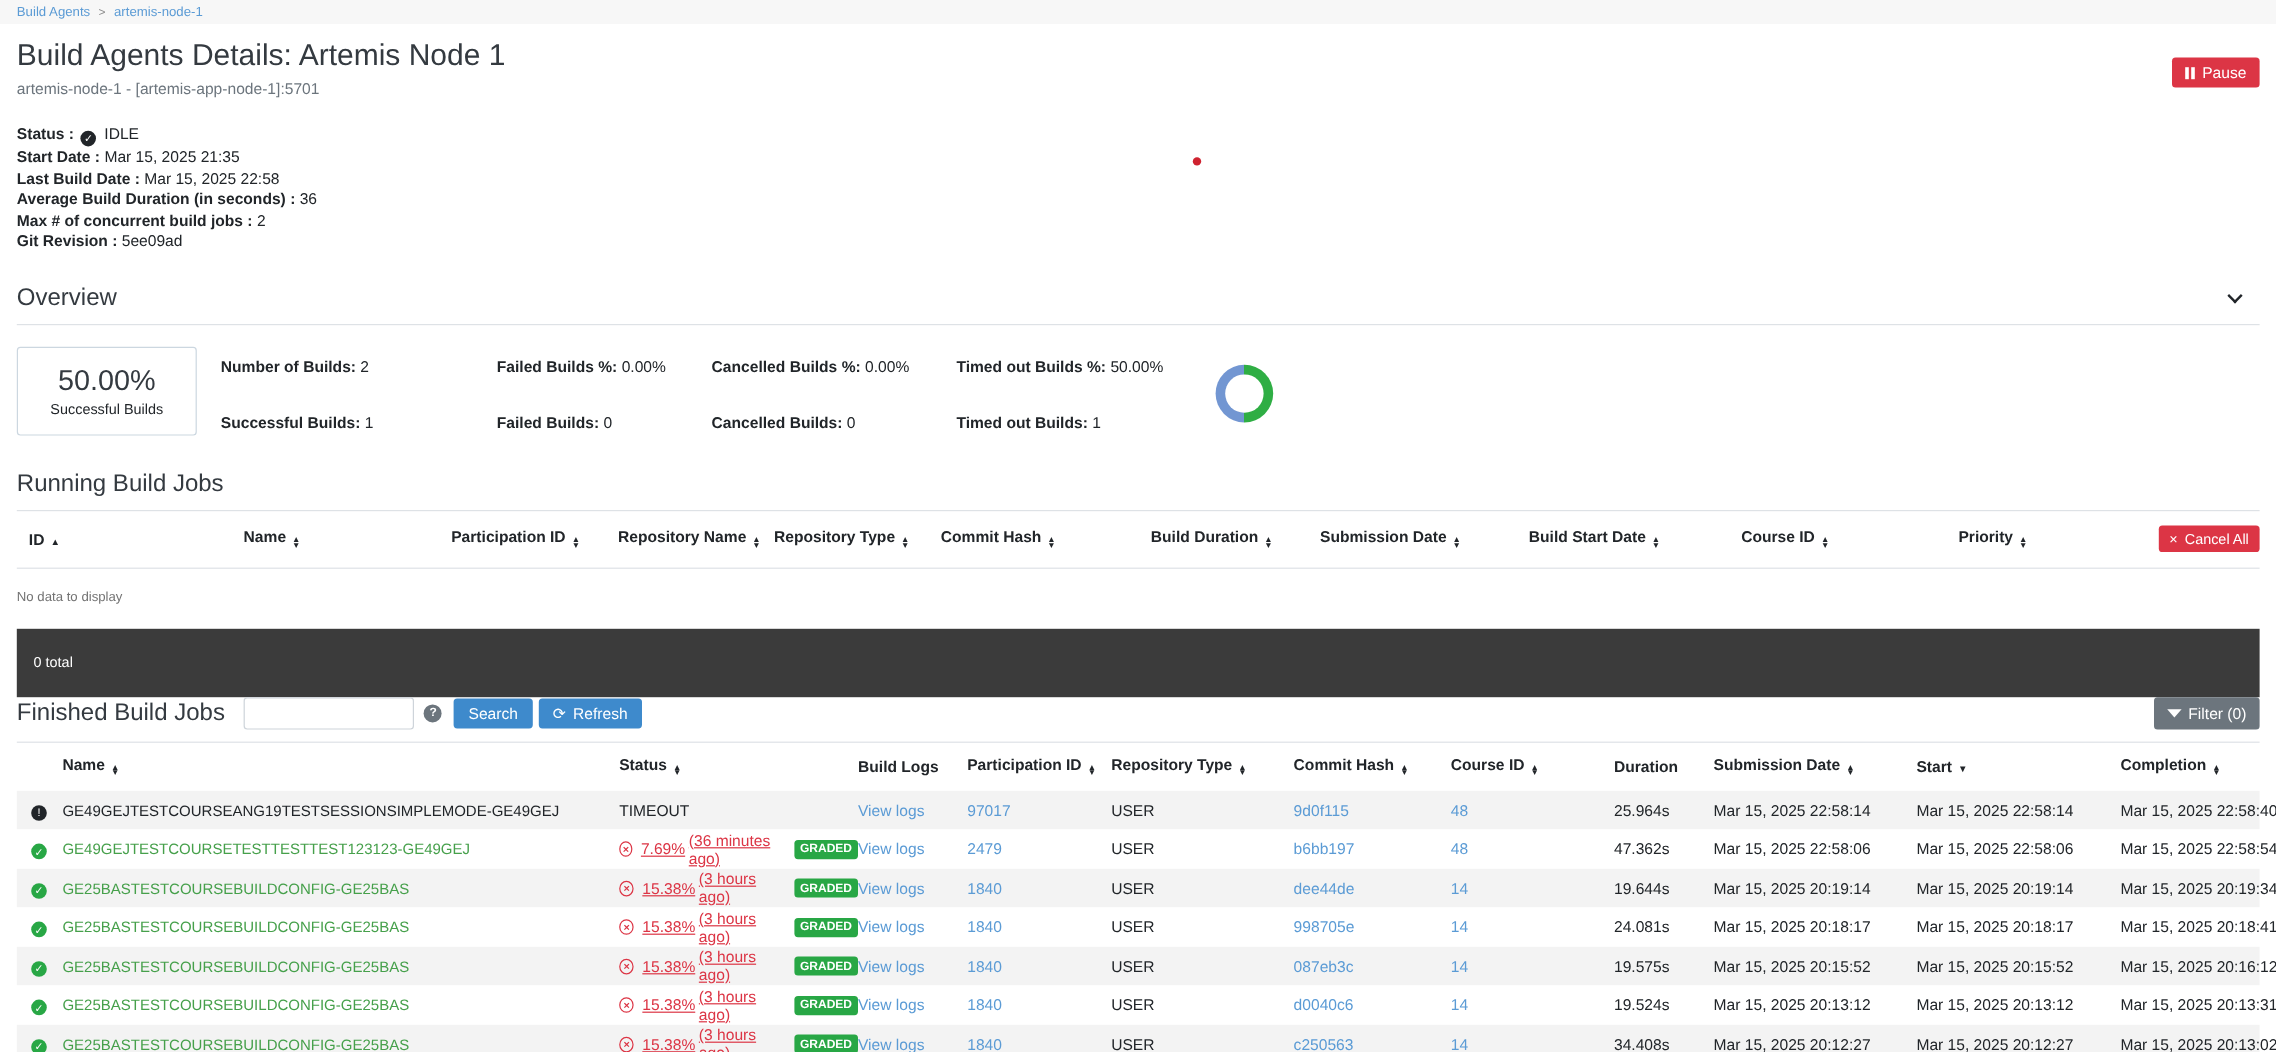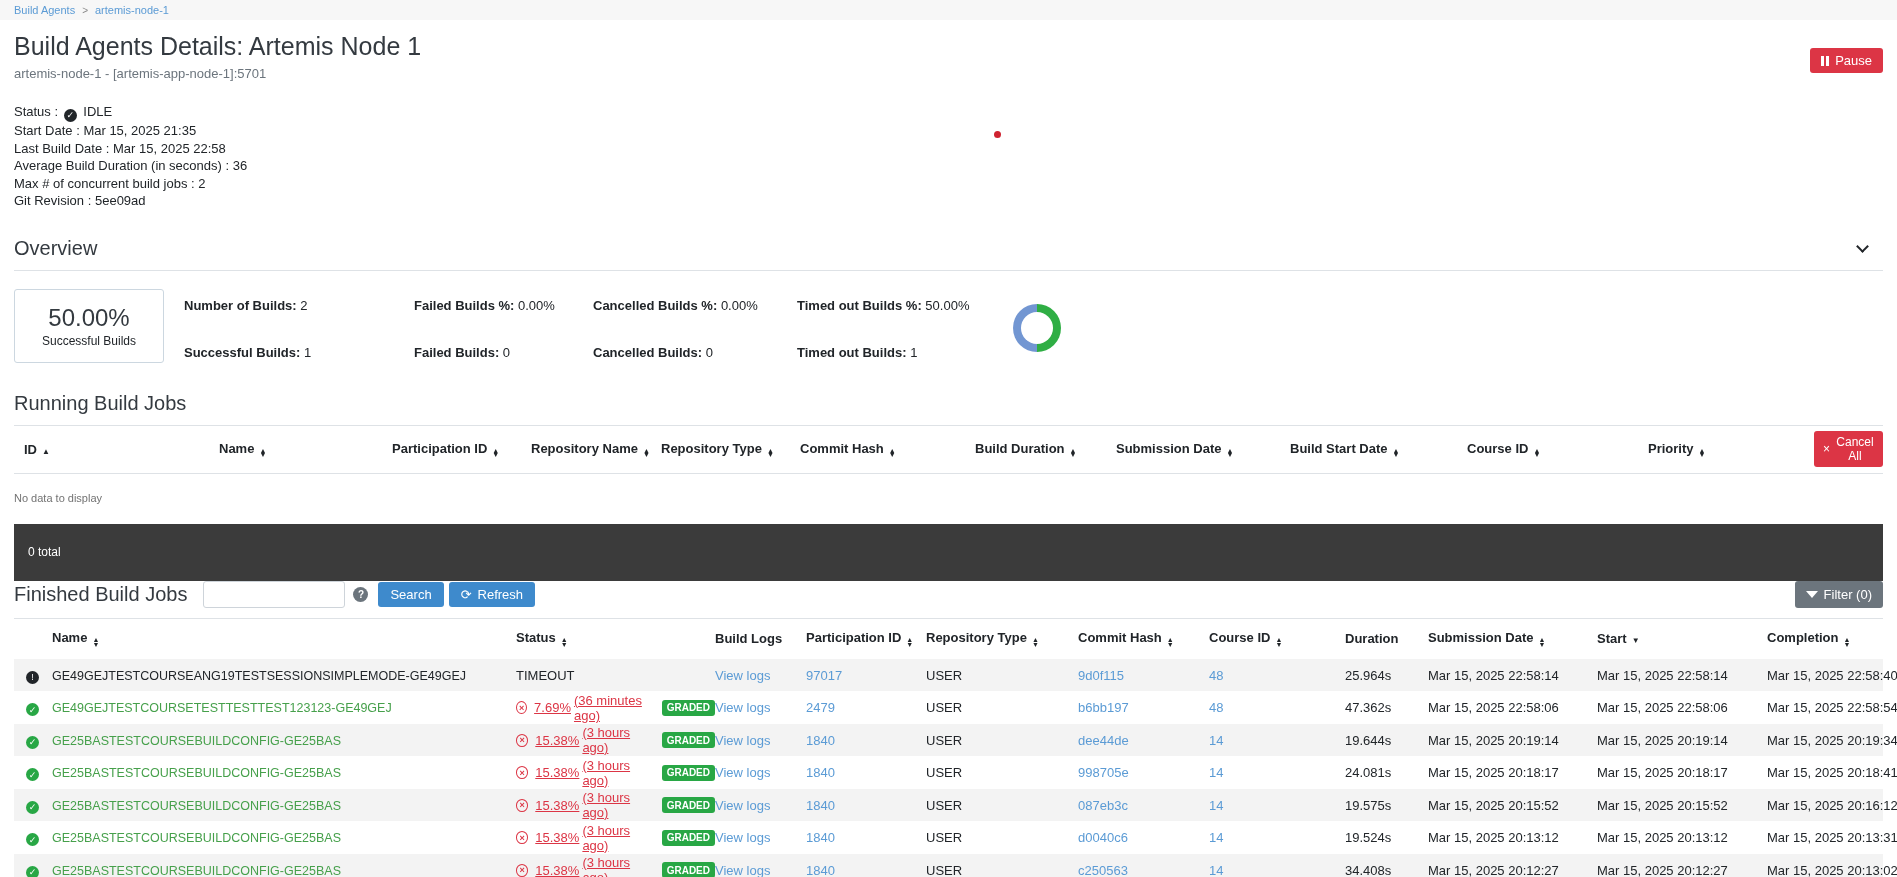--- a/index.html
+++ b/index.html
@@ -25,21 +25,21 @@
   .btn { border:none; border-radius:3px; color:#fff; font-size:13px; font-family:inherit; display:inline-flex; align-items:center; gap:6px; cursor:pointer; }
   .btn-red { background:#dc3545; }
   .btn-blue { background:#3e8acc; }
   .btn-gray { background:#6c757d; }
   .pause-btn { position:absolute; top:16px; right:0; padding:5px 11px; }
   .pause-ic { display:inline-flex; gap:2px; }
   .pause-ic i { width:3px; height:10px; background:#fff; display:block; }
 
   
   .details { margin-top:22px; line-height:17.5px; }
-  .details b { font-weight:400; }
+  .details b { font-weight:700; }
   .circ { display:inline-flex; align-items:center; justify-content:center; width:13px; height:13px; border-radius:50%; color:#fff; font-size:9px; vertical-align:-2px; margin:0 3px 0 2px; }
   .circ.dark { background:#212529; }
   .circ.green { background:#28a745; }
   .red-dot { position:absolute; left:994px; top:99px; width:7px; height:7px; border-radius:50%; background:#cf2330; }
 
   
   .sec-head { margin-top:27px; display:flex; justify-content:space-between; align-items:center; }
   .sec-head h2, .fin-bar h2 { margin:0; font-size:20px; font-weight:500; color:#343a40; }
   .chev { width:9px; height:9px; border-right:2px solid #212529; border-bottom:2px solid #212529; transform:rotate(45deg); margin-right:16px; margin-top:-4px; }
   .hr { border-top:1px solid #dee2e6; margin-top:10px; }
@@ -56,21 +56,21 @@
   .donut::after { content:""; position:absolute; inset:8px; background:#fff; border-radius:50%; }
 
   
   .sort { display:inline-flex; flex-direction:column; margin-left:5px; vertical-align:0px; }
   .sort i { font-style:normal; font-size:7px; line-height:4.5px; color:#212529; }
   .sort.single i { font-size:8px; line-height:8px; }
 
   
   .rhead { display:flex; align-items:center; height:48px; font-weight:700; border-bottom:1px solid #dee2e6; padding-left:10px; }
   .rh { flex:0 0 auto; }
-  .rh:nth-of-type(1){width:195px}.rh:nth-of-type(2){width:173px}.rh:nth-of-type(3){width:139px}
+  .rh:nth-of-type(1){width:179px}.rh:nth-of-type(2){width:173px}.rh:nth-of-type(3){width:139px}
   .rh:nth-of-type(4){width:130px}.rh:nth-of-type(5){width:139px}.rh:nth-of-type(6){width:175px}
   .rh:nth-of-type(7){width:141px}.rh:nth-of-type(8){width:174px}.rh:nth-of-type(9){width:177px}
   .rh:nth-of-type(10){width:181px}.rh:nth-of-type(11){width:166px}
   .cancel-all { margin-left:auto; padding:4px 9px; font-size:12px; }
   .no-data { font-size:11px; color:#737373; padding:18px 0 20px 0; }
   .tfoot { height:57px; background:#3b3b3b; color:#fff; font-size:12px; display:flex; align-items:center; padding-left:14px; }
 
   
   .fin-bar { display:flex; align-items:center; }
   .fin-bar h2 { margin-right:16px; }

